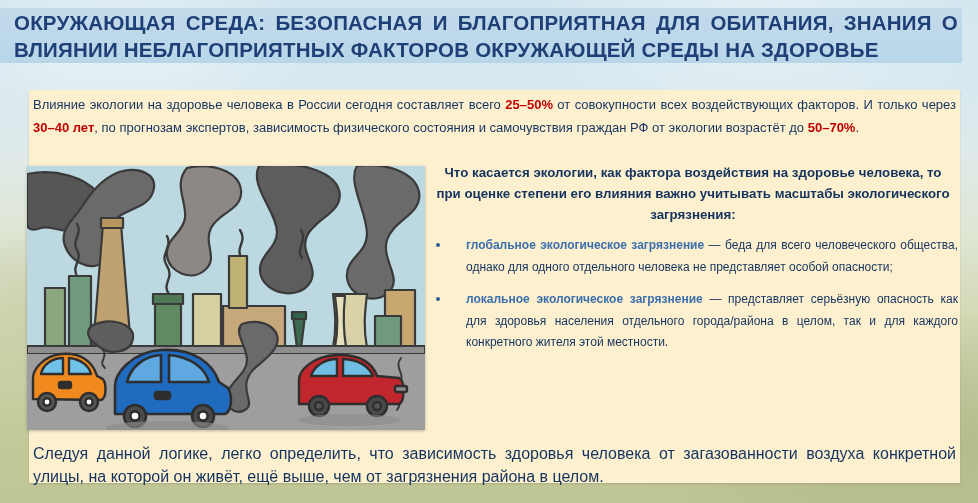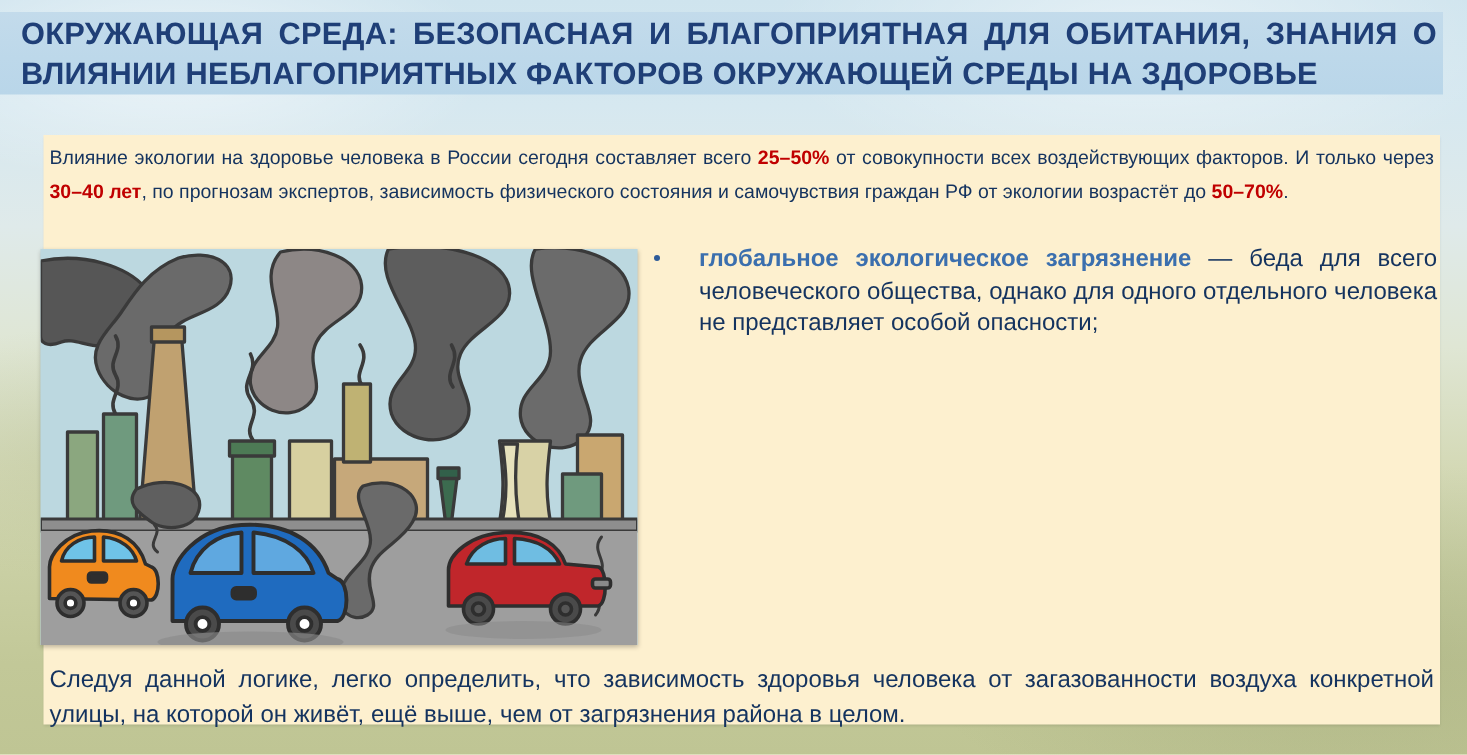--- a/index.html
+++ b/index.html
@@ -80,21 +80,21 @@
   .rightcol{
     position:absolute;left:428px;top:162px;width:530px;
   }
   .rc-head{
     color:#14335f;font-weight:bold;font-size:13.3px;line-height:21px;
     text-align:center;margin:0 0 10px 0;padding:0 6px;
   }
   ul.bullets{list-style:none;margin:0;padding:0;}
   ul.bullets li{
     position:relative;padding-left:38px;margin-bottom:11px;
-    color:#14335f;font-size:16px;line-height:21.5px;text-align:justify;
+    color:#14335f;font-size:12px;line-height:21.5px;text-align:justify;
   }
   ul.bullets li .dot{
     position:absolute;left:8px;top:8px;width:4px;height:4px;border-radius:50%;
     background:#2d5b99;
   }
   .term{color:#3b6fae;font-weight:bold;}
 
   .outro{
     position:absolute;left:33px;top:443px;width:923px;
     color:#14335f;font-size:16px;line-height:22.5px;text-align:justify;
@@ -222,22 +222,27 @@
           <circle cx="350" cy="240" r="4" fill="#555"></circle>
       </g>
 
       <ellipse cx="140" cy="262" rx="62" ry="7" fill="#8a8a8a" opacity=".65"></ellipse>
       <ellipse cx="322" cy="254" rx="52" ry="6" fill="#8a8a8a" opacity=".55"></ellipse>
     </g>
   </svg>
 </div>
 
 <div class="rightcol">
+  <p class="rc-head">Что касается экологии, как фактора воздействия на здоровье человека, то при оценке степени его влияния важно учитывать масштабы экологического загрязнения:</p>
 
   <ul class="bullets">
     <li>
       <span class="dot"></span>
       <span class="term">глобальное экологическое загрязнение</span><span> — беда для всего человеческого общества, однако для одного отдельного человека не представляет особой опасности;</span>
     </li>
+    <li>
+      <span class="dot"></span>
+      <span class="term">локальное экологическое загрязнение</span><span> — представляет серьёзную опасность как для здоровья населения отдельного города/района в целом, так и для каждого конкретного жителя этой местности.</span>
+    </li>
   </ul>
 </div>
 
 <div class="outro">Следуя данной логике, легко определить, что зависимость здоровья человека от загазованности воздуха конкретной улицы, на которой он живёт, ещё выше, чем от загрязнения района в целом.</div>
 
 </body></html>

